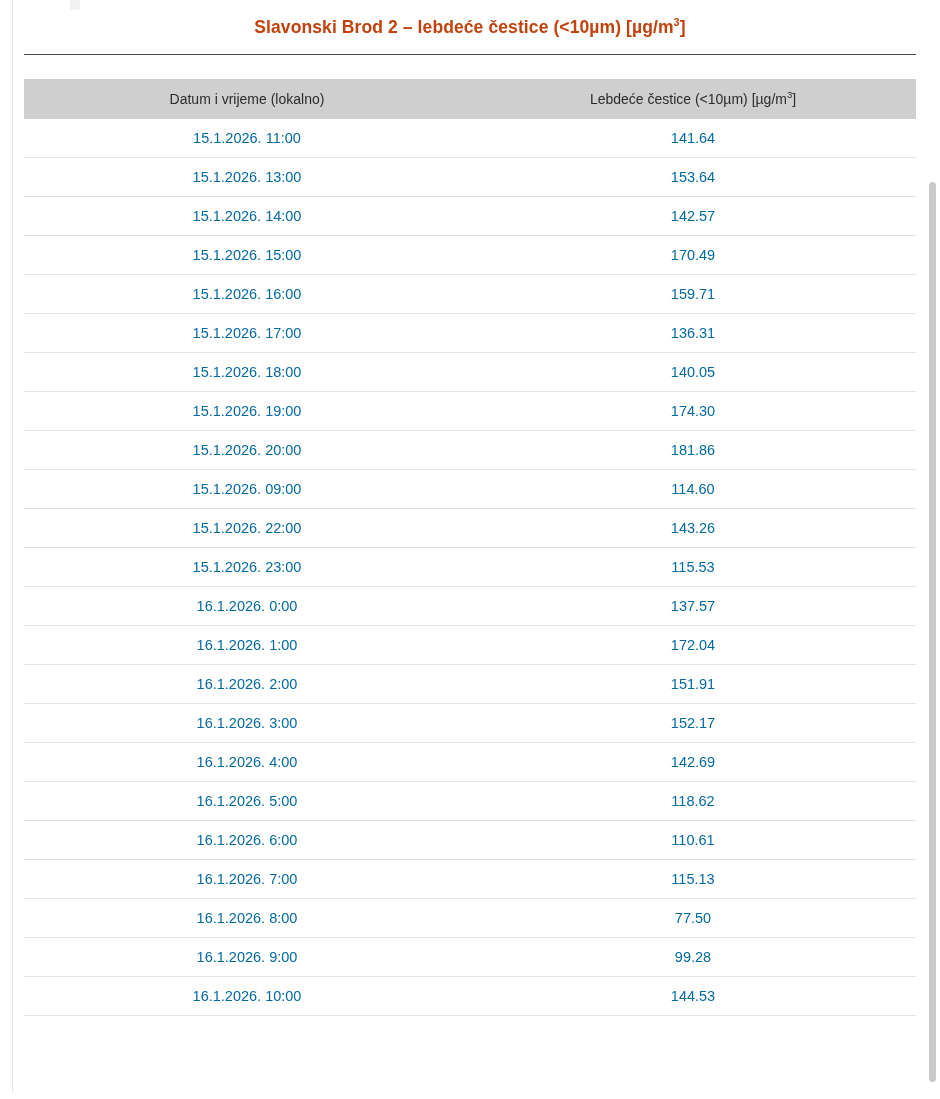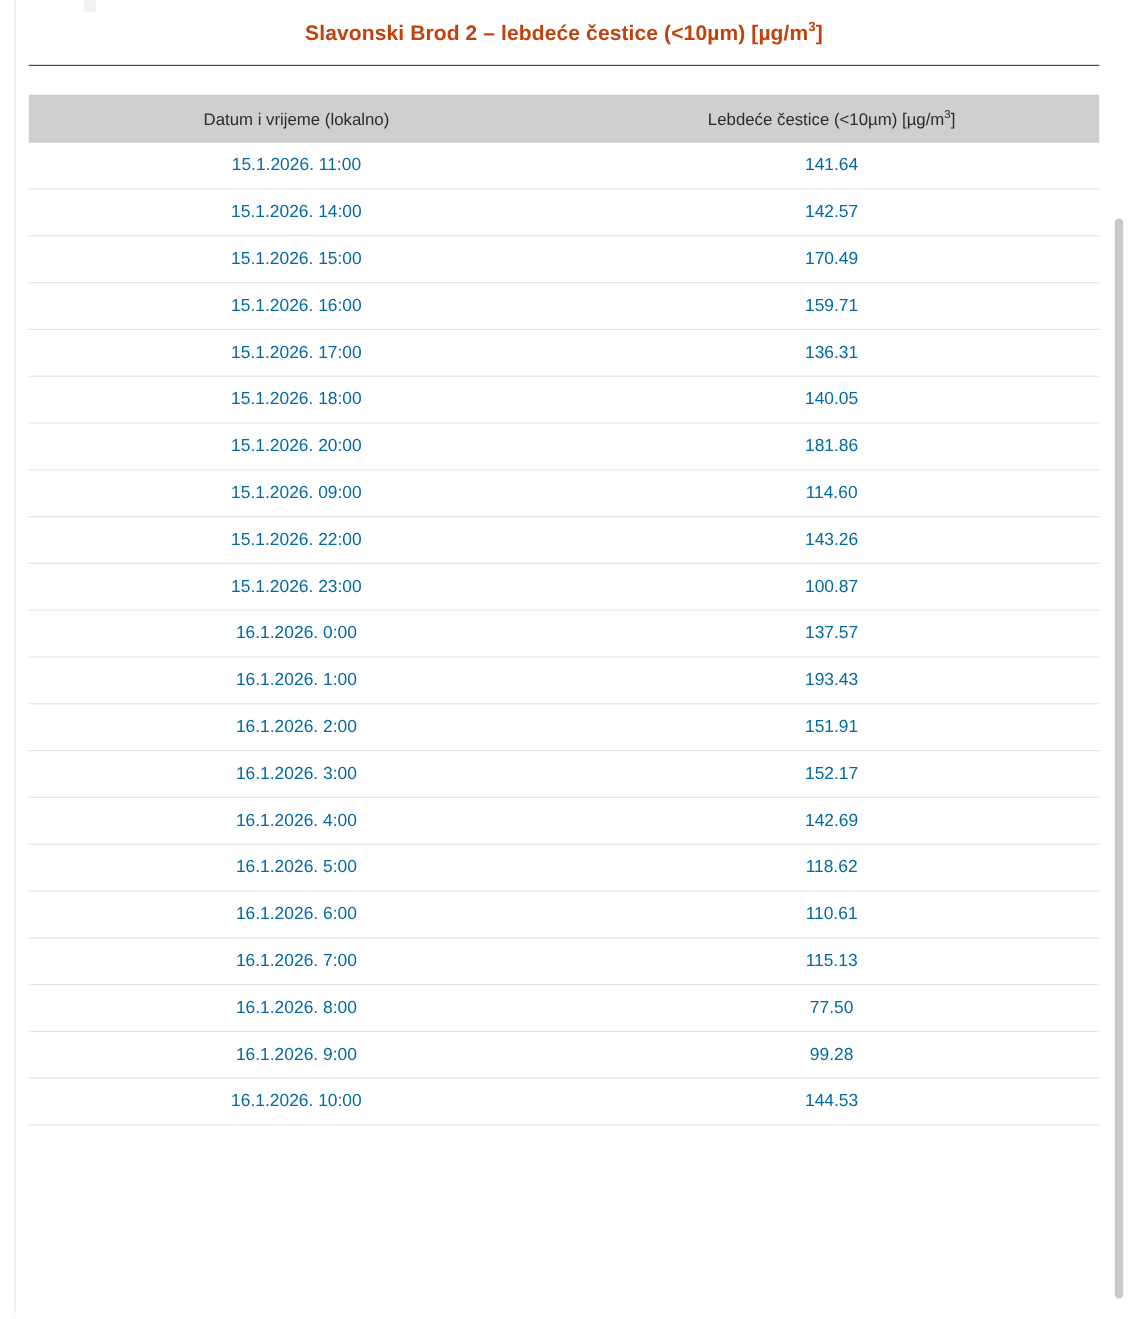--- a/index.html
+++ b/index.html
@@ -151,62 +151,70 @@
             <span>Lebdeće čestice (&lt;10µm) [µg/m</span><sup>3</sup><span>]</span>
           </th>
         </tr>
       </thead>
       <tbody id="table-body">
           <tr>
             <td>15.1.2026. 11:00</td>
             <td>141.64</td>
           </tr>
           <tr>
+            <td>15.1.2026. 13:00</td>
+            <td>153.64</td>
+          </tr>
+          <tr>
             <td>15.1.2026. 14:00</td>
             <td>142.57</td>
           </tr>
           <tr>
             <td>15.1.2026. 15:00</td>
             <td>170.49</td>
           </tr>
           <tr>
             <td>15.1.2026. 16:00</td>
             <td>159.71</td>
           </tr>
           <tr>
             <td>15.1.2026. 17:00</td>
             <td>136.31</td>
           </tr>
           <tr>
             <td>15.1.2026. 18:00</td>
             <td>140.05</td>
           </tr>
           <tr>
+            <td>15.1.2026. 19:00</td>
+            <td>174.30</td>
+          </tr>
+          <tr>
             <td>15.1.2026. 20:00</td>
             <td>181.86</td>
           </tr>
           <tr>
             <td>15.1.2026. 09:00</td>
             <td>114.60</td>
           </tr>
           <tr>
             <td>15.1.2026. 22:00</td>
             <td>143.26</td>
           </tr>
           <tr>
             <td>15.1.2026. 23:00</td>
-            <td>100.87</td>
+            <td>115.53</td>
           </tr>
           <tr>
             <td>16.1.2026. 0:00</td>
             <td>137.57</td>
           </tr>
           <tr>
             <td>16.1.2026. 1:00</td>
-            <td>193.43</td>
+            <td>172.04</td>
           </tr>
           <tr>
             <td>16.1.2026. 2:00</td>
             <td>151.91</td>
           </tr>
           <tr>
             <td>16.1.2026. 3:00</td>
             <td>152.17</td>
           </tr>
           <tr>

